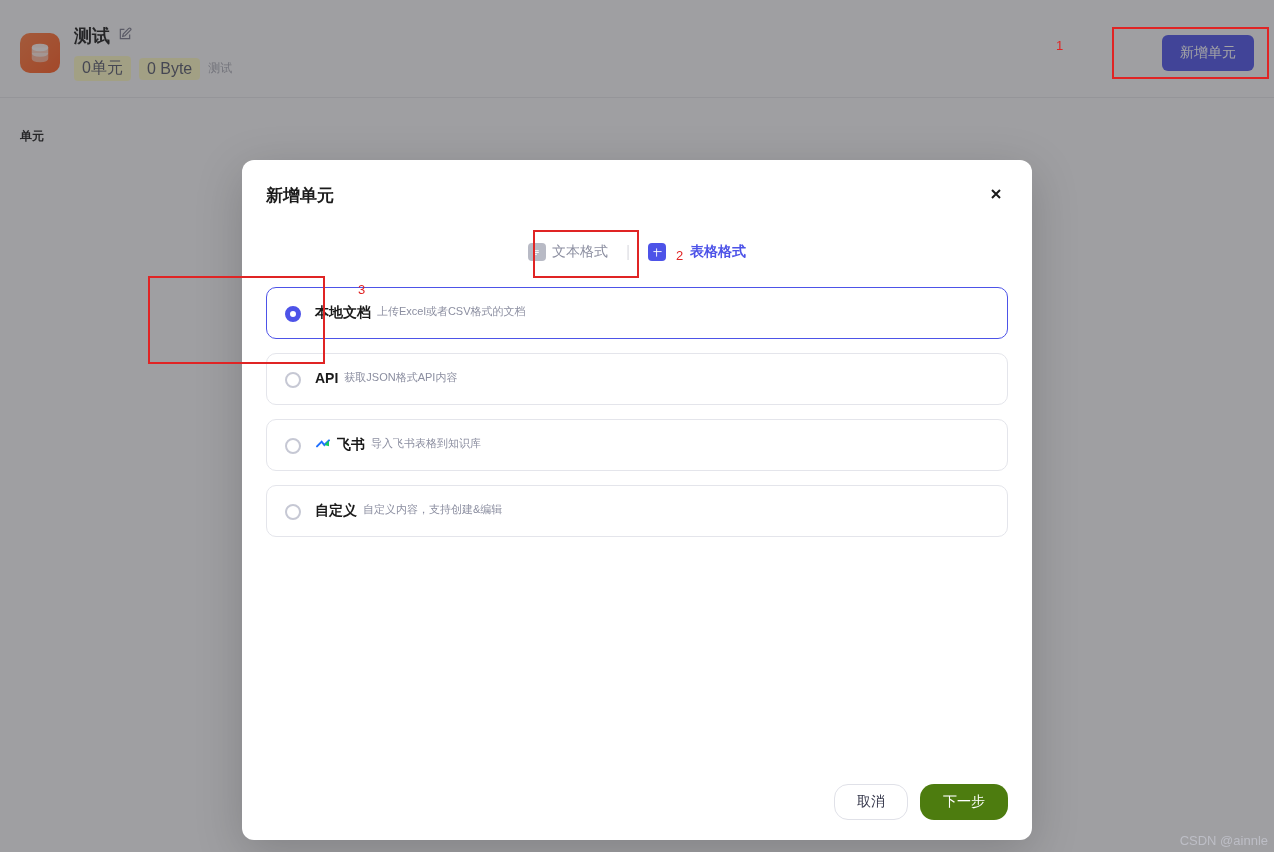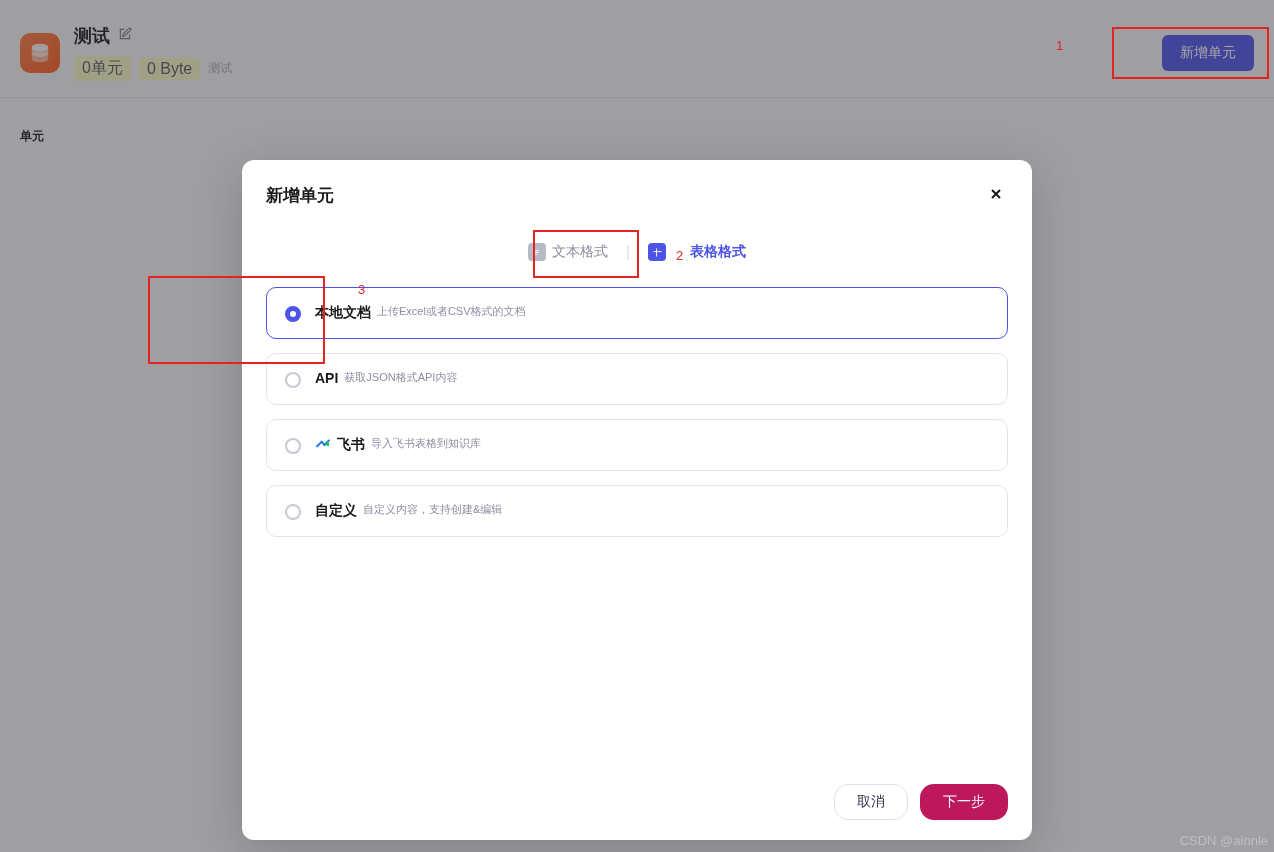--- a/index.html
+++ b/index.html
@@ -42,21 +42,21 @@
     .option.selected .radio { border-color: #4d53e8; border-width: 5px; }
     .opt-body { display: flex; flex-direction: row; gap: 6px; }
     .opt-title-row { display: flex; align-items: center; gap: 6px; }
     .opt-title { font-size: 14px; font-weight: 600; color: #1a1a1a; }
     .opt-desc { font-size: 11px; color: #8b8ea0; }
     .feishu-icon { width: 16px; height: 16px; }
 
     .modal-footer { display: flex; justify-content: flex-end; gap: 12px; padding: 14px 24px 4px; }
     .btn { border-radius: 14px; padding: 8px 22px; font-size: 14px; cursor: pointer; border: 1px solid transparent; }
     .btn-cancel { background: #fff; border-color: #e0e1e8; color: #34364a; }
-    .btn-primary { background: #be185d; color: #fff; }
+    .btn-primary { background: #4d7c0f; color: #fff; }
 
     
     .anno { position: absolute; border: 2px solid #e02424; pointer-events: none; }
     .anno-label { position: absolute; color: #e02424; font-size: 13px; pointer-events: none; }
 
     .watermark { position: absolute; right: 6px; bottom: 4px; font-size: 13px; color: #bdbec6; }
   </style>
 </head>
 <body>
 

